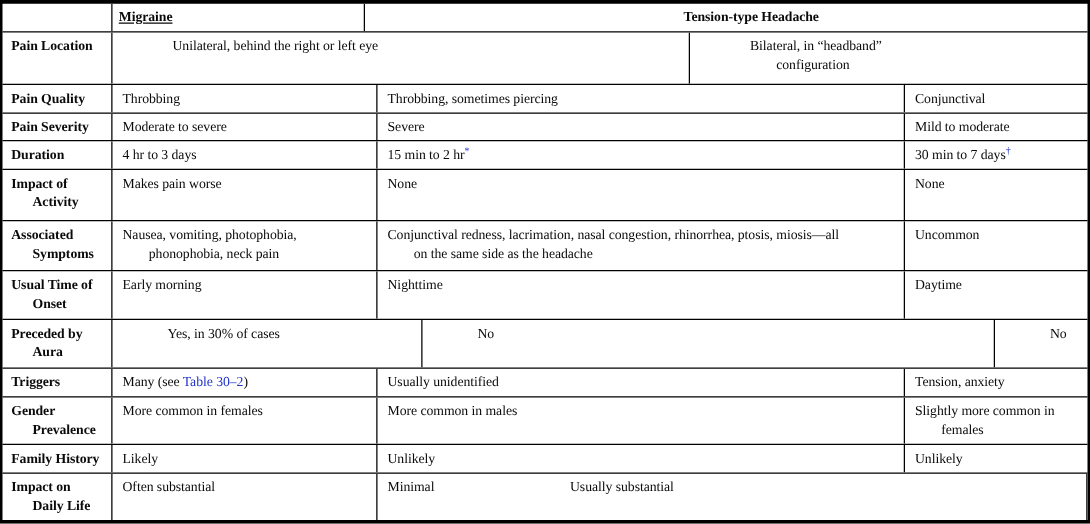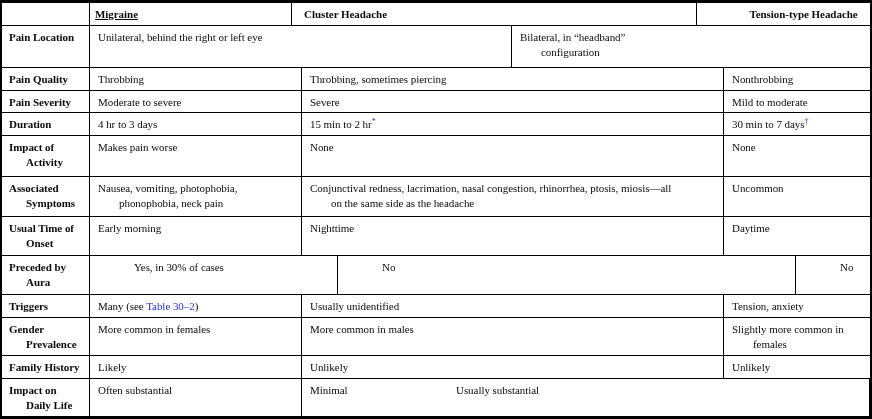--- a/index.html
+++ b/index.html
@@ -25,21 +25,21 @@
   .c2 { width:212px; }
   .c3 { width:422px; }
   .c4 { flex:1; }
   
   .c1h { width:88px; }
   .c2h { width:202px;text-decoration:underline; }
   .c3h { width:405px; }
   .c4h { flex:1;text-align:center; }
   
   .rh  { height:22px; }
-  .r1  { height:41px; }
+  .r1  { height:41px;gap:40px; }
   .r2  { height:22px; }
   .r3  { height:21px; }
   .r4  { height:22px; }
   .r5  { height:40px; }
   .r6  { height:39px; }
   .r7  { height:38px; }
   .r8  { height:38px;gap:36px; }
   .r9  { height:22px; }
   .r10 { height:37px; }
   .r11 { height:22px; }
@@ -70,36 +70,35 @@
   .link { color:#2233cc; cursor:pointer; }
 </style>
 </head>
 <body>
 
 <div class="tbl">
 
   <div class="row rh">
     <div class="cell c1h vline"></div>
     <div class="cell c2h vline th th2">Migraine</div>
-    <div class="cell c3h vline th th3">Cluster Headache</div>
     <div class="cell c4h th th4">Tension-type Headache</div>
   </div>
 
   <div class="row r1">
     <div class="cell c1 vline lbl">Pain Location</div>
     <div class="cell c3 vline txt">Unilateral, behind the right or left eye</div>
     <div class="cell c4 txt">Bilateral, in “headband”
 configuration</div>
   </div>
 
   <div class="row r2">
     <div class="cell c1 vline lbl">Pain Quality</div>
     <div class="cell c2 vline txt">Throbbing</div>
     <div class="cell c3 vline txt">Throbbing, sometimes piercing</div>
-    <div class="cell c4 txt">Nonthrobbing</div>
+    <div class="cell c4 txt">Conjunctival</div>
   </div>
 
   <div class="row r3">
     <div class="cell c1 vline lbl">Pain Severity</div>
     <div class="cell c2 vline txt">Moderate to severe</div>
     <div class="cell c3 vline txt">Severe</div>
     <div class="cell c4 txt">Mild to moderate</div>
   </div>
 
   <div class="row r4">

